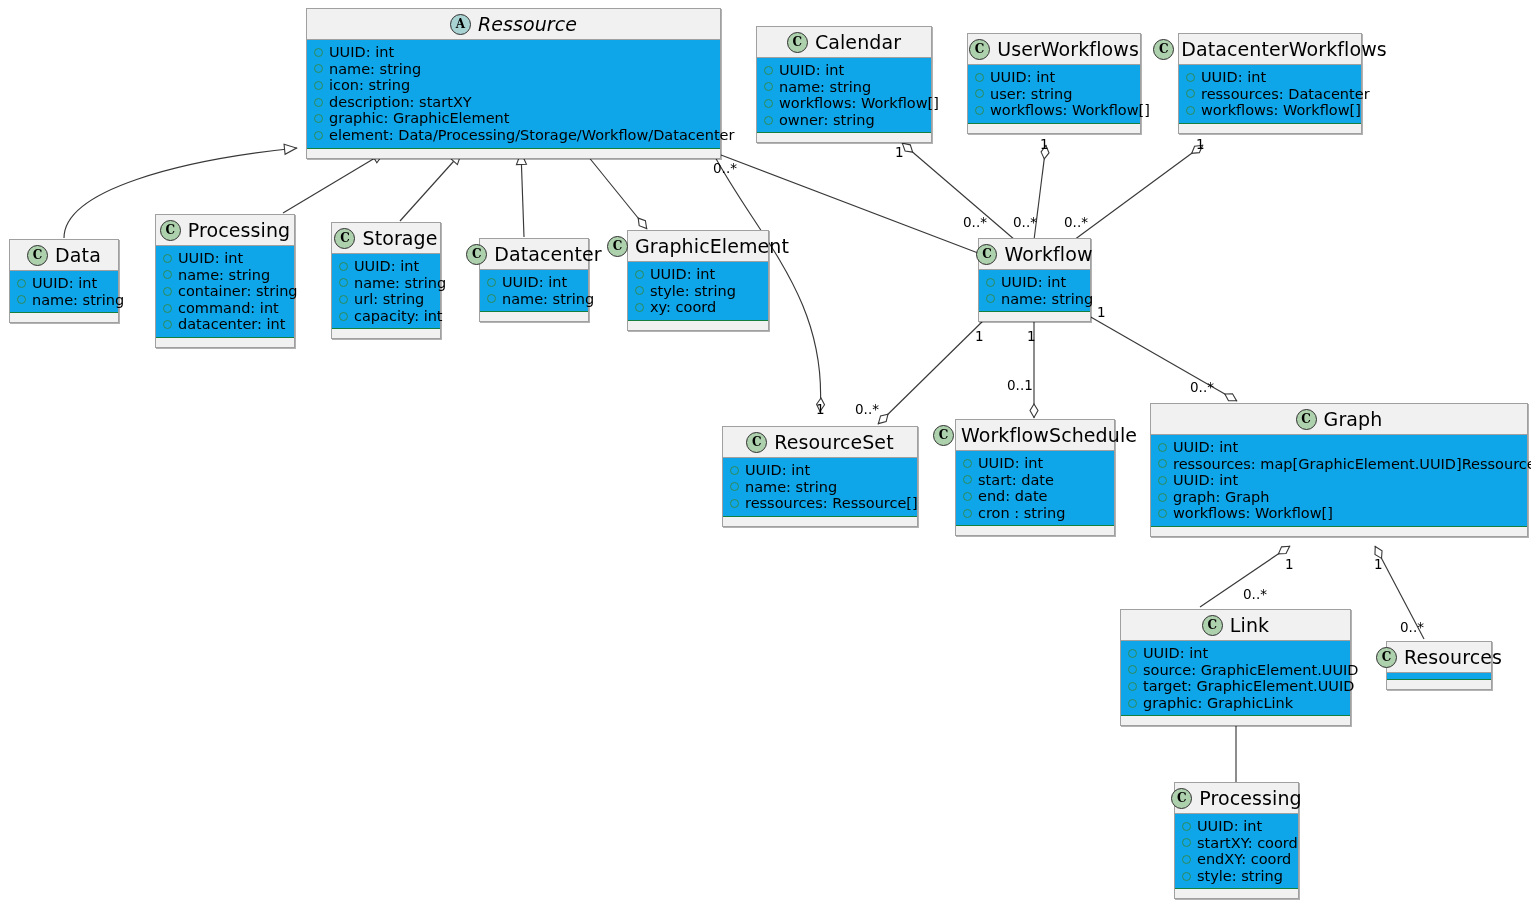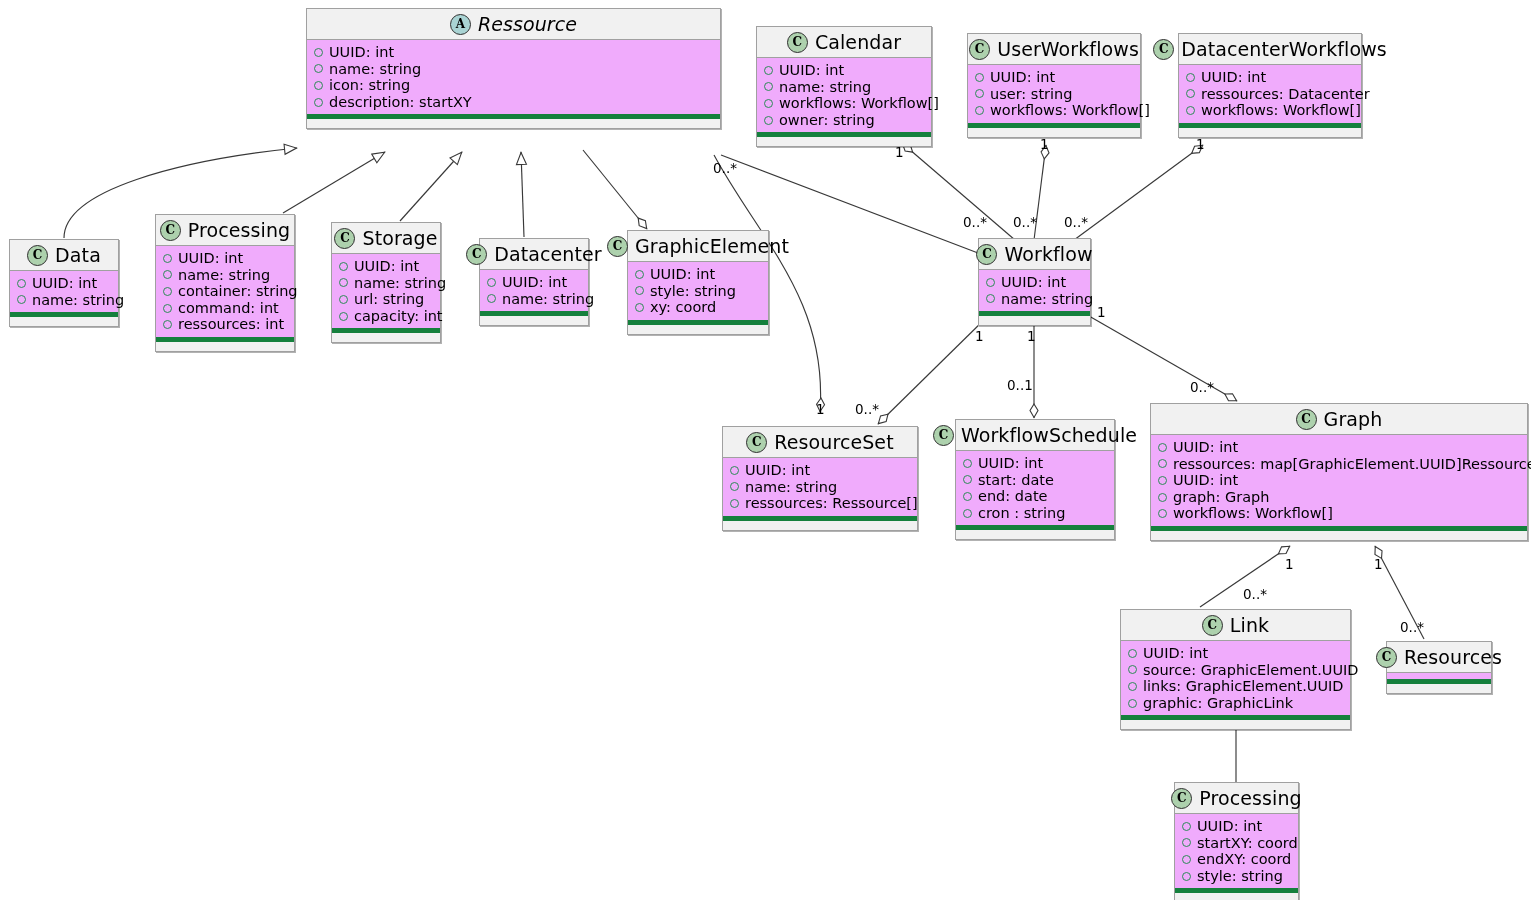--- a/index.html
+++ b/index.html
@@ -37,22 +37,22 @@
     font-size:12px;font-weight:bold;color:#000;
     flex:0 0 auto;
     font-family:"DejaVu Serif", serif;
     line-height:1;
   }
   .stereo.c{background:#add1ad;}
   .stereo.a{background:#a9d3d3;}
 
   .uml-attrs{
     padding:4px 8px 4px 7px;
-    background:#f0abfc;
-    border-bottom:5px solid #15803d;
+    background:#0ea5e9;
+    border-bottom:1px solid #15803d;
   }
   .uml-attrs.empty{padding:3px 8px;}
   .uml-methods{
     background:#f1f1f1;
     min-height:9px;
   }
   .attr{
     font-size:14.5px;color:#000;white-space:nowrap;line-height:16.6px;
     display:flex;align-items:center;gap:6px;
   }
@@ -136,20 +136,28 @@
             <span>name: string</span>
           </div>
           <div class="attr">
             <span class="vis"></span>
             <span>icon: string</span>
           </div>
           <div class="attr">
             <span class="vis"></span>
             <span>description: startXY</span>
           </div>
+          <div class="attr">
+            <span class="vis"></span>
+            <span>graphic: GraphicElement</span>
+          </div>
+          <div class="attr">
+            <span class="vis"></span>
+            <span>element: Data/Processing/Storage/Workflow/Datacenter</span>
+          </div>
         </div>
         <div class="uml-methods"></div>
       </div>
       <div class="uml-class" style="left: 756px; top: 26px; width: 176px;">
         <div class="uml-header">
           <span class="stereo c">C</span>
           <span class="uml-name">Calendar</span>
         </div>
         <div class="uml-attrs">
           <div class="attr">
@@ -247,21 +255,21 @@
           <div class="attr">
             <span class="vis"></span>
             <span>container: string</span>
           </div>
           <div class="attr">
             <span class="vis"></span>
             <span>command: int</span>
           </div>
           <div class="attr">
             <span class="vis"></span>
-            <span>ressources: int</span>
+            <span>datacenter: int</span>
           </div>
         </div>
         <div class="uml-methods"></div>
       </div>
       <div class="uml-class" style="left: 331px; top: 222px; width: 110px;">
         <div class="uml-header">
           <span class="stereo c">C</span>
           <span class="uml-name">Storage</span>
         </div>
         <div class="uml-attrs">
@@ -423,21 +431,21 @@
           <div class="attr">
             <span class="vis"></span>
             <span>UUID: int</span>
           </div>
           <div class="attr">
             <span class="vis"></span>
             <span>source: GraphicElement.UUID</span>
           </div>
           <div class="attr">
             <span class="vis"></span>
-            <span>links: GraphicElement.UUID</span>
+            <span>target: GraphicElement.UUID</span>
           </div>
           <div class="attr">
             <span class="vis"></span>
             <span>graphic: GraphicLink</span>
           </div>
         </div>
         <div class="uml-methods"></div>
       </div>
       <div class="uml-class" style="left: 1386px; top: 641px; width: 106px;">
         <div class="uml-header">

